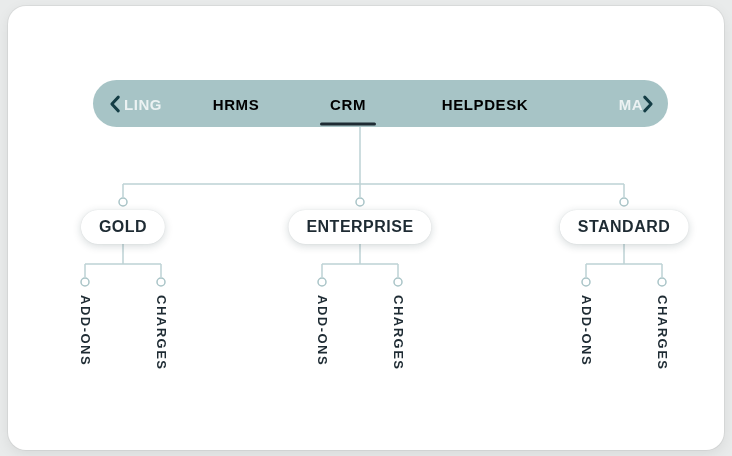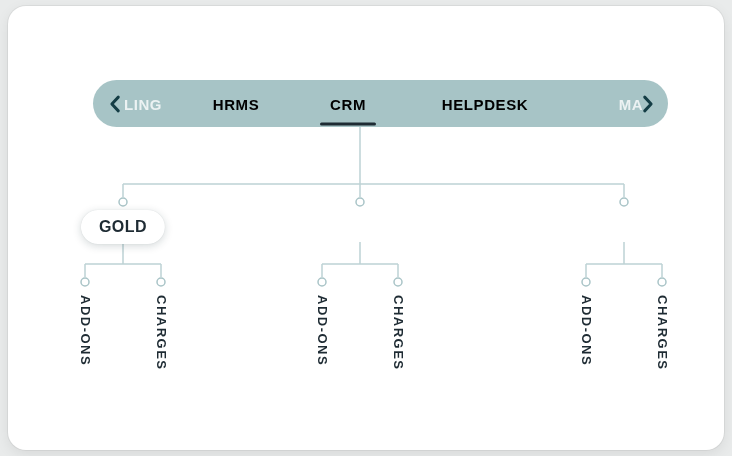--- a/index.html
+++ b/index.html
@@ -177,20 +177,22 @@
         <circle cx="77" cy="276" r="4"></circle>
         <circle cx="153" cy="276" r="4"></circle>
         <circle cx="314" cy="276" r="4"></circle>
         <circle cx="390" cy="276" r="4"></circle>
         <circle cx="578" cy="276" r="4"></circle>
         <circle cx="654" cy="276" r="4"></circle>
       </g>
     </svg>
 
     <div class="node" style="left:115px">GOLD</div>
+    <div class="node" style="left:352px">ENTERPRISE</div>
+    <div class="node" style="left:616px">STANDARD</div>
 
     <div class="vlabel" style="left:67px">ADD-ONS</div>
     <div class="vlabel" style="left:143px">CHARGES</div>
 
     <div class="vlabel" style="left:304px">ADD-ONS</div>
     <div class="vlabel" style="left:380px">CHARGES</div>
 
     <div class="vlabel" style="left:568px">ADD-ONS</div>
     <div class="vlabel" style="left:644px">CHARGES</div>
 

